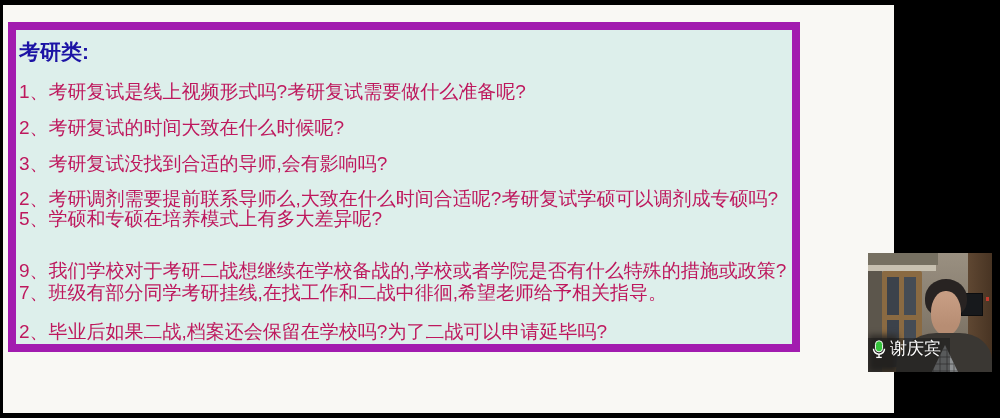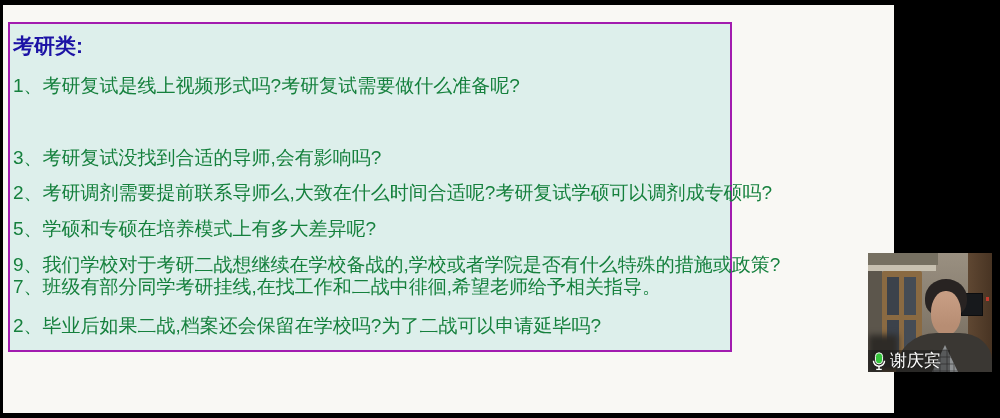--- a/index.html
+++ b/index.html
@@ -1,24 +1,24 @@
 <!DOCTYPE html>
 <html><head>
 <meta charset="utf-8">
 <style>
   html,body{margin:0;padding:0;background:#000;}
   .stage{position:relative;width:1000px;height:418px;background:#000;overflow:hidden;
          font-family:"Liberation Sans","DejaVu Sans",sans-serif;}
   .slide{position:absolute;left:3px;top:5px;width:891px;height:408px;background:#f9f8f4;}
-  .qbox{position:absolute;left:5px;top:17px;width:724px;height:330px;background:#ddefeb;
-        border:2px solid #a21caf;box-sizing:border-box;}
+  .qbox{position:absolute;left:5px;top:17px;width:792px;height:330px;background:#ddefeb;
+        border:8px solid #a21caf;box-sizing:border-box;}
   .slide-title{position:absolute;left:3px;top:8px;font-size:21px;font-weight:bold;color:#1c13a5;}
-  .q{position:absolute;left:3px;font-size:19px;line-height:21px;color:#15803d;white-space:nowrap;}
+  .q{position:absolute;left:3px;font-size:19px;line-height:21px;color:#be185d;white-space:nowrap;}
   .q.n0{top:51px}.q.n1{top:87px}.q.n2{top:123px}.q.n3{top:158px}
-  .q.n4{top:194px}.q.n5{top:230px}.q.n6{top:252px}.q.n7{top:291px}
+  .q.n4{top:178px}.q.n5{top:230px}.q.n6{top:252px}.q.n7{top:291px}
 
   
   .webcam{position:absolute;left:868px;top:253px;width:124px;height:119px;overflow:hidden;
           background:#7d7468;}
   .wc{position:absolute;}
   .wc-wall{left:0;top:0;width:124px;height:119px;
            background:linear-gradient(180deg,#9a9081 0%,#887e70 45%,#6f6659 100%);}
   .wc-topwall{left:0;top:0;width:70px;height:12px;background:#767061;}
   .wc-beam{left:0;top:12px;width:68px;height:6px;background:#c7c0b0;}
   .wc-door{left:14px;top:18px;width:40px;height:101px;background:#8a6a42;border-radius:2px;}
@@ -35,33 +35,34 @@
            border-radius:50% 50% 42% 42%;}
   .wc-face{left:63px;top:38px;width:30px;height:44px;border-radius:48% 48% 46% 46%;
            background:linear-gradient(180deg,#c79d83 10%,#b78d73 80%);}
   .wc-body{left:28px;top:80px;width:96px;height:39px;background:#3a3733;
            border-radius:42% 34% 0 0 / 95% 70% 0 0;}
   .wc-shirt{left:64px;top:92px;width:26px;height:27px;background:#8f9294;
             background-image:repeating-linear-gradient(90deg,rgba(60,60,60,.35) 0 2px,transparent 2px 7px),
                              repeating-linear-gradient(0deg,rgba(60,60,60,.35) 0 2px,transparent 2px 7px);
             clip-path:polygon(0 100%,50% 0,100% 100%);}
   .name-bar{position:absolute;left:0;bottom:0;height:22px;display:flex;align-items:center;
-            gap:3px;background:rgba(22,22,22,0.45);padding:0 9px 0 3px;}
+            gap:3px;background:rgba(22,22,22,0.45);padding:0 9px 12px 3px;}
   .name-bar span{color:#fff;font-size:17px;line-height:22px;text-shadow:0 0 2px rgba(0,0,0,.6);}
   .mic{width:16px;height:19px;display:block;}
 </style>
 </head>
 <body>
 
 <div class="stage">
 
   <div class="slide">
     <div class="qbox">
       <div class="slide-title">考研类:</div>
       <div class="q n0">1、考研复试是线上视频形式吗?考研复试需要做什么准备呢?</div>
+      <div class="q n1">2、考研复试的时间大致在什么时候呢?</div>
       <div class="q n2">3、考研复试没找到合适的导师,会有影响吗?</div>
       <div class="q n3">2、考研调剂需要提前联系导师么,大致在什么时间合适呢?考研复试学硕可以调剂成专硕吗?</div>
       <div class="q n4">5、学硕和专硕在培养模式上有多大差异呢?</div>
       <div class="q n5">9、我们学校对于考研二战想继续在学校备战的,学校或者学院是否有什么特殊的措施或政策?</div>
       <div class="q n6">7、班级有部分同学考研挂线,在找工作和二战中徘徊,希望老师给予相关指导。</div>
       <div class="q n7">2、毕业后如果二战,档案还会保留在学校吗?为了二战可以申请延毕吗?</div>
     </div>
   </div>
 
   <div class="webcam">

